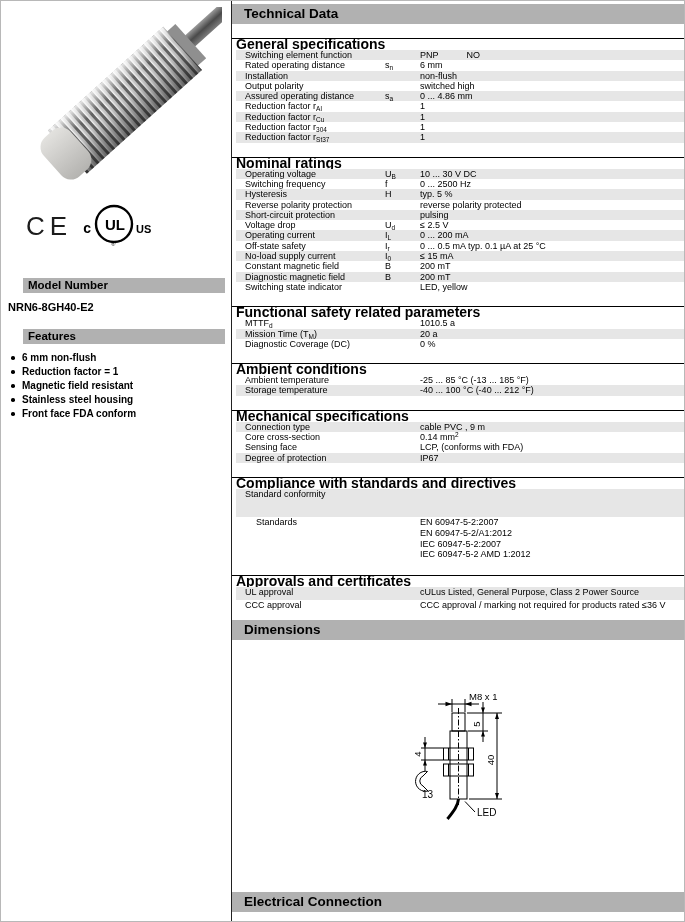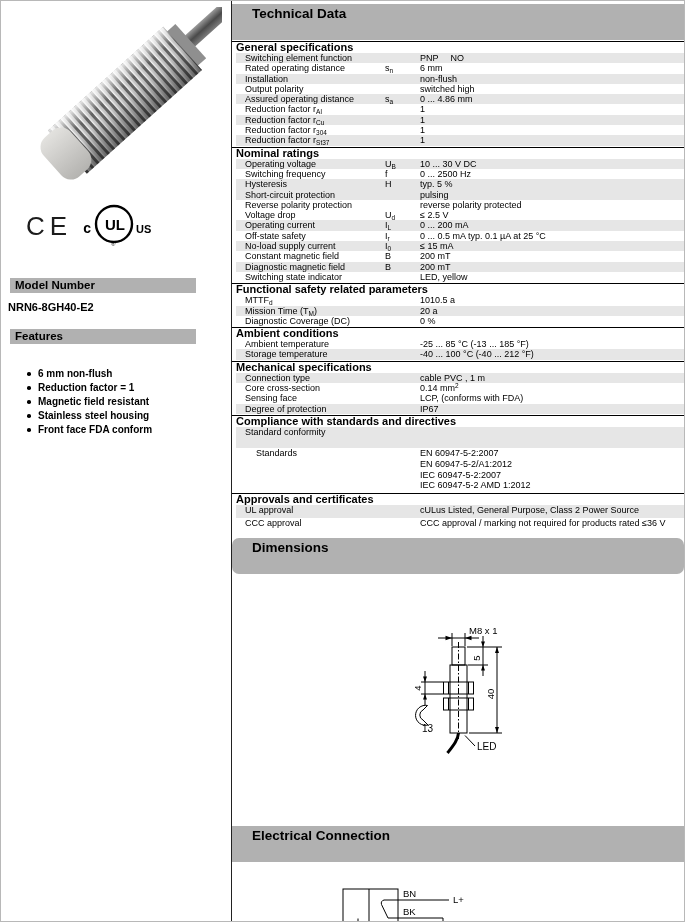--- a/index.html
+++ b/index.html
@@ -4,48 +4,48 @@
 <style>
   html,body{margin:0;padding:0;background:#fff;}
   .page{position:relative;width:685px;height:922px;background:#fff;overflow:hidden;
         font-family:"Liberation Sans",sans-serif;color:#000;border:1px solid #b8b8b8;box-sizing:border-box;}
   .divider{position:absolute;left:230px;top:0;width:1px;height:922px;background:#222;}
 
   
   .left-col{position:absolute;left:0;top:0;width:230px;height:100%;}
   .photo{position:absolute;left:9px;top:6px;}
   .certs{position:absolute;left:10px;top:198px;}
-  .side-bar{position:absolute;left:9px;width:186px;height:15px;line-height:15px;
+  .side-bar{position:absolute;left:22px;width:202px;height:15px;line-height:15px;
             background:var(--bar-gray,#b1b1b1);font-weight:bold;font-size:11.5px;padding-left:5px;box-sizing:border-box;}
   .model-bar{top:277px;}
   .model-number{position:absolute;left:7px;top:300px;font-weight:bold;font-size:11px;}
   .features-bar{top:328px;}
-  .features{position:absolute;left:7px;top:352px;margin:16px;padding:0;list-style:none;}
+  .features{position:absolute;left:7px;top:352px;margin:0;padding:0;list-style:none;}
   .features li{position:relative;padding-left:14px;margin-bottom:4px;font-weight:bold;font-size:10px;line-height:10px;}
   .features li::before{content:"";position:absolute;left:3px;top:3px;width:3.5px;height:3.5px;border-radius:50%;background:#000;}
 
   
   .right-col{position:absolute;left:231px;top:0;width:454px;}
-  .main-bar{height:36px;line-height:19px;background:var(--bar-gray,#b1b1b1);
-            font-weight:bold;font-size:13.5px;padding-left:20px;margin-right:2px;}
+  .main-bar{height:20px;line-height:19px;background:var(--bar-gray,#b1b1b1);
+            font-weight:bold;font-size:13.5px;padding-left:12px;margin-right:2px;}
   .tech{margin-top:3px;}
   .tech-table{margin-right:2px;}
-  .spec-section-header{border-top:1px solid #000;margin-top:1px;height:11px;line-height:11px;
-                       font-size:11px;font-weight:bold;padding-left:4px;}
+  .spec-section-header{border-top:1px solid #000;margin-top:14px;height:11px;line-height:11px;
+                       font-size:14px;font-weight:bold;padding-left:4px;}
   .spec-row{position:relative;height:10.3px;line-height:10.3px;font-size:9px;margin-left:4px;}
   .spec-row.shaded{background:var(--row-gray,#e6e6e6);padding-left:24px;}
   .spec-label{position:absolute;left:9px;white-space:nowrap;}
   .indent2 .spec-label{left:20px;}
   .spec-symbol{position:absolute;left:149px;white-space:nowrap;}
   .spec-value{position:absolute;left:184px;white-space:nowrap;}
-  .spec-value .v2{margin-left:12px;text-align:right;}
+  .spec-value .v2{margin-left:28px;text-align:right;}
   .multi .spec-value div{height:10.8px;line-height:10.8px;}
   sub{font-size:6.5px;position:relative;top:2px;vertical-align:baseline;}
   sup{font-size:6.5px;position:relative;top:-3px;vertical-align:baseline;}
-  .dims-bar{margin-top:8px;border-radius:7px;}
+  .dims-bar{margin-top:8px;}
   svg text{font-family:"Liberation Sans",sans-serif;}
 </style>
 </head>
 <body>
 
 <div class="page">
   <div class="divider"></div>
 
   <div class="left-col">
 
@@ -164,27 +164,27 @@
         <div class="spec-row">
           <span class="spec-label">Switching frequency</span>
           <span class="spec-symbol">f</span>
           <span class="spec-value">0 ... 2500 Hz</span>
         </div>
         <div class="spec-row shaded">
           <span class="spec-label">Hysteresis</span>
           <span class="spec-symbol">H</span>
           <span class="spec-value">typ. 5 %</span>
         </div>
+        <div class="spec-row">
+          <span class="spec-label">Reverse polarity protection</span>
+          <span class="spec-value">reverse polarity protected</span>
+        </div>
         <div class="spec-row shaded">
           <span class="spec-label">Short-circuit protection</span>
           <span class="spec-value">pulsing</span>
-        </div>
-        <div class="spec-row">
-          <span class="spec-label">Reverse polarity protection</span>
-          <span class="spec-value">reverse polarity protected</span>
         </div>
         <div class="spec-row">
           <span class="spec-label">Voltage drop</span>
           <span class="spec-symbol">U<sub>d</sub></span>
           <span class="spec-value">≤ 2.5 V</span>
         </div>
         <div class="spec-row shaded">
           <span class="spec-label">Operating current</span>
           <span class="spec-symbol">I<sub>L</sub></span>
           <span class="spec-value">0 ... 200 mA</span>
@@ -231,36 +231,36 @@
           <span class="spec-label">Ambient temperature</span>
           <span class="spec-value">-25 ... 85 °C (-13 ... 185 °F)</span>
         </div>
         <div class="spec-row shaded">
           <span class="spec-label">Storage temperature</span>
           <span class="spec-value">-40 ... 100 °C (-40 ... 212 °F)</span>
         </div>
         <div class="spec-section-header">Mechanical specifications</div>
         <div class="spec-row shaded">
           <span class="spec-label">Connection type</span>
-          <span class="spec-value">cable PVC , 1 m</span>
+          <span class="spec-value">cable PVC , 9 m</span>
         </div>
         <div class="spec-row">
           <span class="spec-label">Core cross-section</span>
           <span class="spec-value">0.14 mm<sup>2</sup></span>
         </div>
         <div class="spec-row">
           <span class="spec-label">Sensing face</span>
           <span class="spec-value">LCP, (conforms with FDA)</span>
         </div>
         <div class="spec-row shaded">
           <span class="spec-label">Degree of protection</span>
           <span class="spec-value">IP67</span>
         </div>
         <div class="spec-section-header">Compliance with standards and directives</div>
-        <div class="spec-row shaded" style="height: 21px; text-align: center;">
+        <div class="spec-row shaded" style="height: 28px; text-align: center;">
           <span class="spec-label">Standard conformity</span>
           <span class="spec-value"></span>
         </div>
         <div class="spec-row indent2 multi" style="height: 44.2px;">
           <span class="spec-label">Standards</span>
           <span class="spec-value">
             <div>EN 60947-5-2:2007</div>
             <div>EN 60947-5-2/A1:2012</div>
             <div>IEC 60947-5-2:2007</div>
             <div>IEC 60947-5-2 AMD 1:2012</div>

